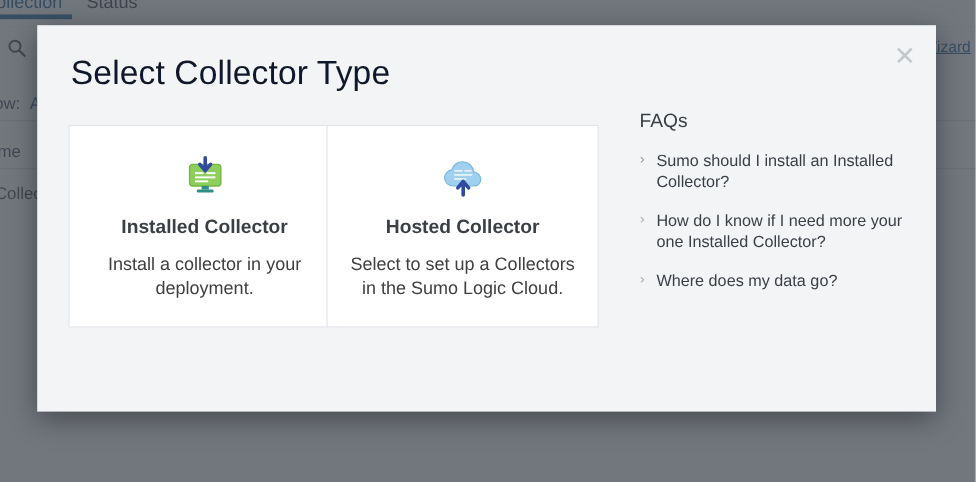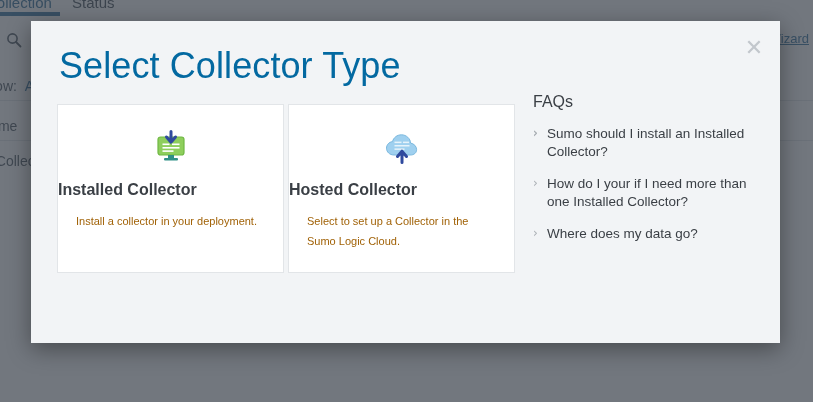--- a/index.html
+++ b/index.html
@@ -138,48 +138,48 @@
     font-size: 22px;
     line-height: 1;
     cursor: pointer;
     font-family: "DejaVu Sans", sans-serif;
   }
 
   #modal-title {
     position: absolute;
     left: 28px;
     top: 24px;
-    font-size: 36px;
+    font-size: 28px;
     font-weight: 400;
-    color: #0369a1;
+    color: #0f172a;
     letter-spacing: 0.1px;
   }
 
   #modal-body {
     position: absolute;
     left: 0;
     top: 62px;
     width: 749px;
     height: 260px;
   }
 
   
   .card {
     position: absolute;
     top: 21px;
     width: 227px;
     height: 169px;
     background: #ffffff;
     border: 1px solid #e2e5e8;
     cursor: pointer;
-    text-align: left;
+    text-align: center;
     box-sizing: border-box;
   }
   #card-installed { left: 26px; }
-  #card-hosted { left: 257px; }
+  #card-hosted { left: 241px; }
 
   .card-icon {
     position: absolute;
     left: 0; right: 0;
     top: 22px;
     height: 44px;
     display: flex;
     align-items: center;
     justify-content: center;
   }
@@ -188,23 +188,23 @@
     left: 0; right: 0;
     top: 76px;
     font-size: 16px;
     font-weight: bold;
     color: #3a3f45;
   }
   .card-desc {
     position: absolute;
     left: 18px; right: 18px;
     top: 106px;
-    font-size: 11px;
+    font-size: 15px;
     line-height: 20px;
-    color: #a16207;
+    color: #404040;
   }
 
   
   #faq-panel {
     position: absolute;
     left: 502px;
     top: 10px;
     width: 228px;
   }
   #faq-heading {
@@ -299,38 +299,38 @@
                    C11.5 8.6 15.1 5.8 19.4 5.8 C24.3 5.8 28.3 9.5 28.7 14.2
                    C32 14.6 34.6 17.4 34.6 20.6 C34.6 23.9 31.9 26 28.6 26 Z" fill="#9fd0ef" stroke="#7ab8de" stroke-width="1"></path>
           <rect x="12.5" y="12.6" width="7" height="1.5" fill="#e6f3fb"></rect>
           <rect x="21" y="12.6" width="6" height="1.5" fill="#e6f3fb"></rect>
           <rect x="12.5" y="16" width="15" height="1.5" fill="#e6f3fb"></rect>
           <rect x="12.5" y="19.4" width="10" height="1.5" fill="#e6f3fb"></rect>
           <path d="M20 33.5 L20 23 M15.5 27.5 L20 22.2 L24.5 27.5" stroke="#2f4a9e" stroke-width="3" fill="none" stroke-linecap="round" stroke-linejoin="round"></path>
         </svg>
       </div>
       <div class="card-title">Hosted Collector</div>
-      <div class="card-desc">Select to set up a Collector in the Sumo Logic Cloud.</div>
+      <div class="card-desc">Select to set up a Collectors in the Sumo Logic Cloud.</div>
     </div>
 
     <div id="faq-panel">
       <div id="faq-heading">FAQs</div>
 
       <div class="faq-item">
         <span class="faq-chevron">›</span>
       </div>
 
       <div class="faq-item">
         <span class="faq-chevron">›</span>
         <span>Sumo should I install an Installed Collector?</span>
       </div>
 
       <div class="faq-item">
         <span class="faq-chevron">›</span>
-        <span>How do I your if I need more than one Installed Collector?</span>
+        <span>How do I know if I need more your one Installed Collector?</span>
       </div>
 
       <div class="faq-item">
         <span class="faq-chevron">›</span>
         <span>Where does my data go?</span>
       </div>
     </div>
 
   </div>
 </div>

